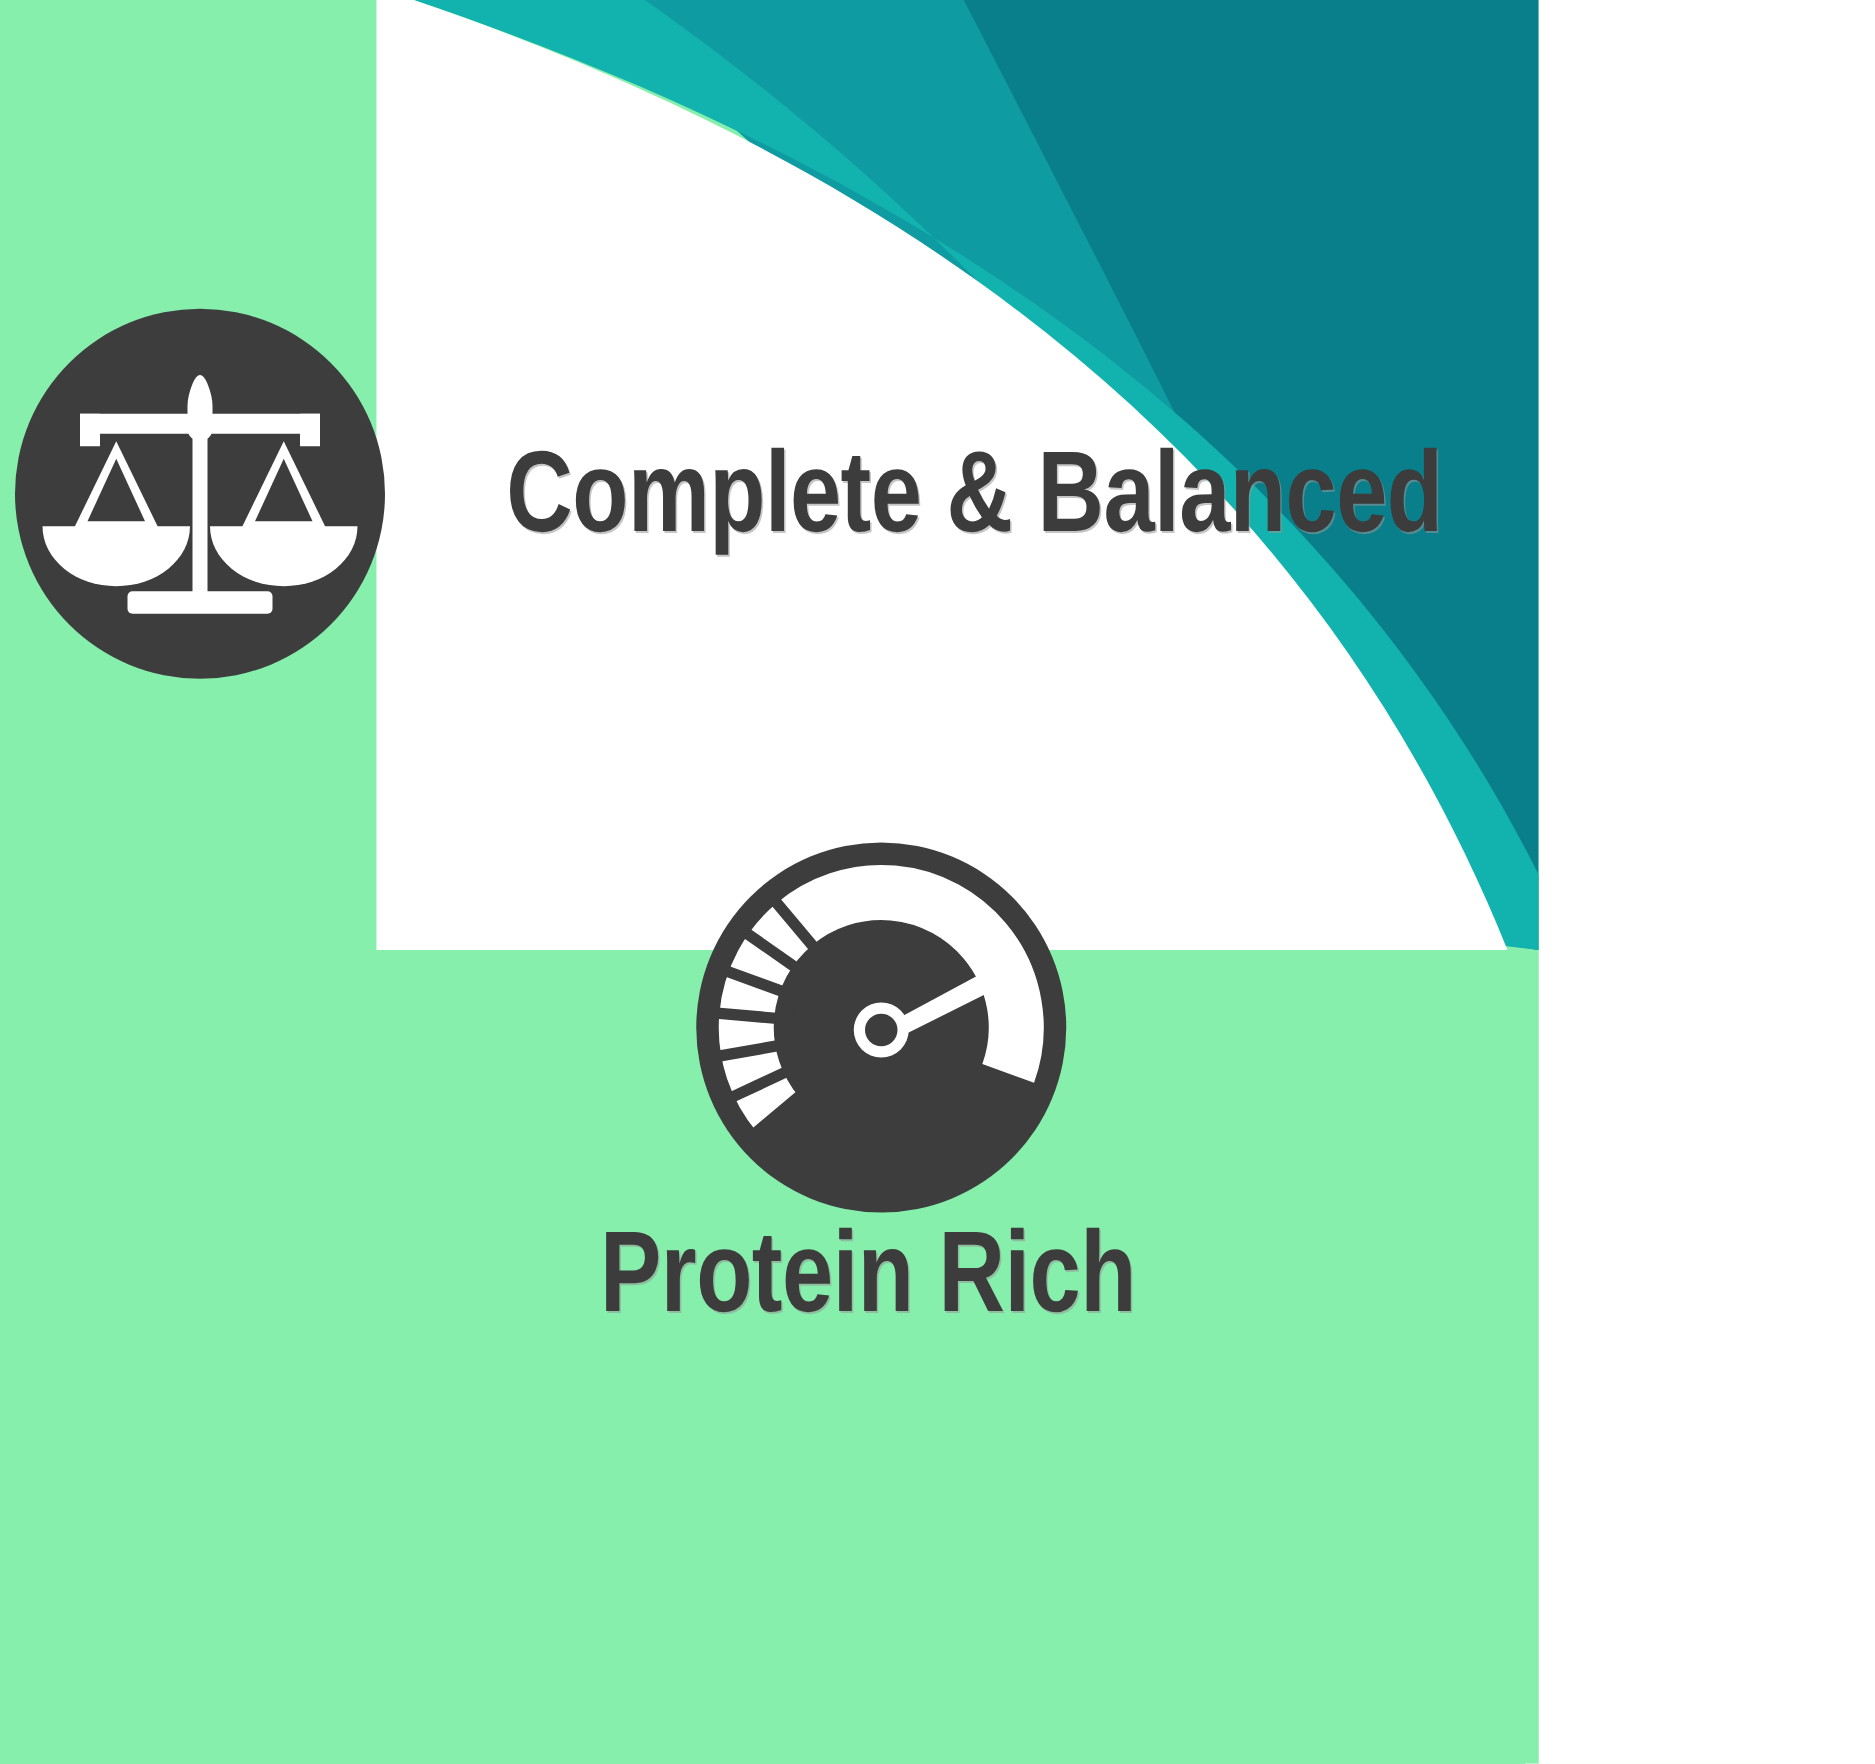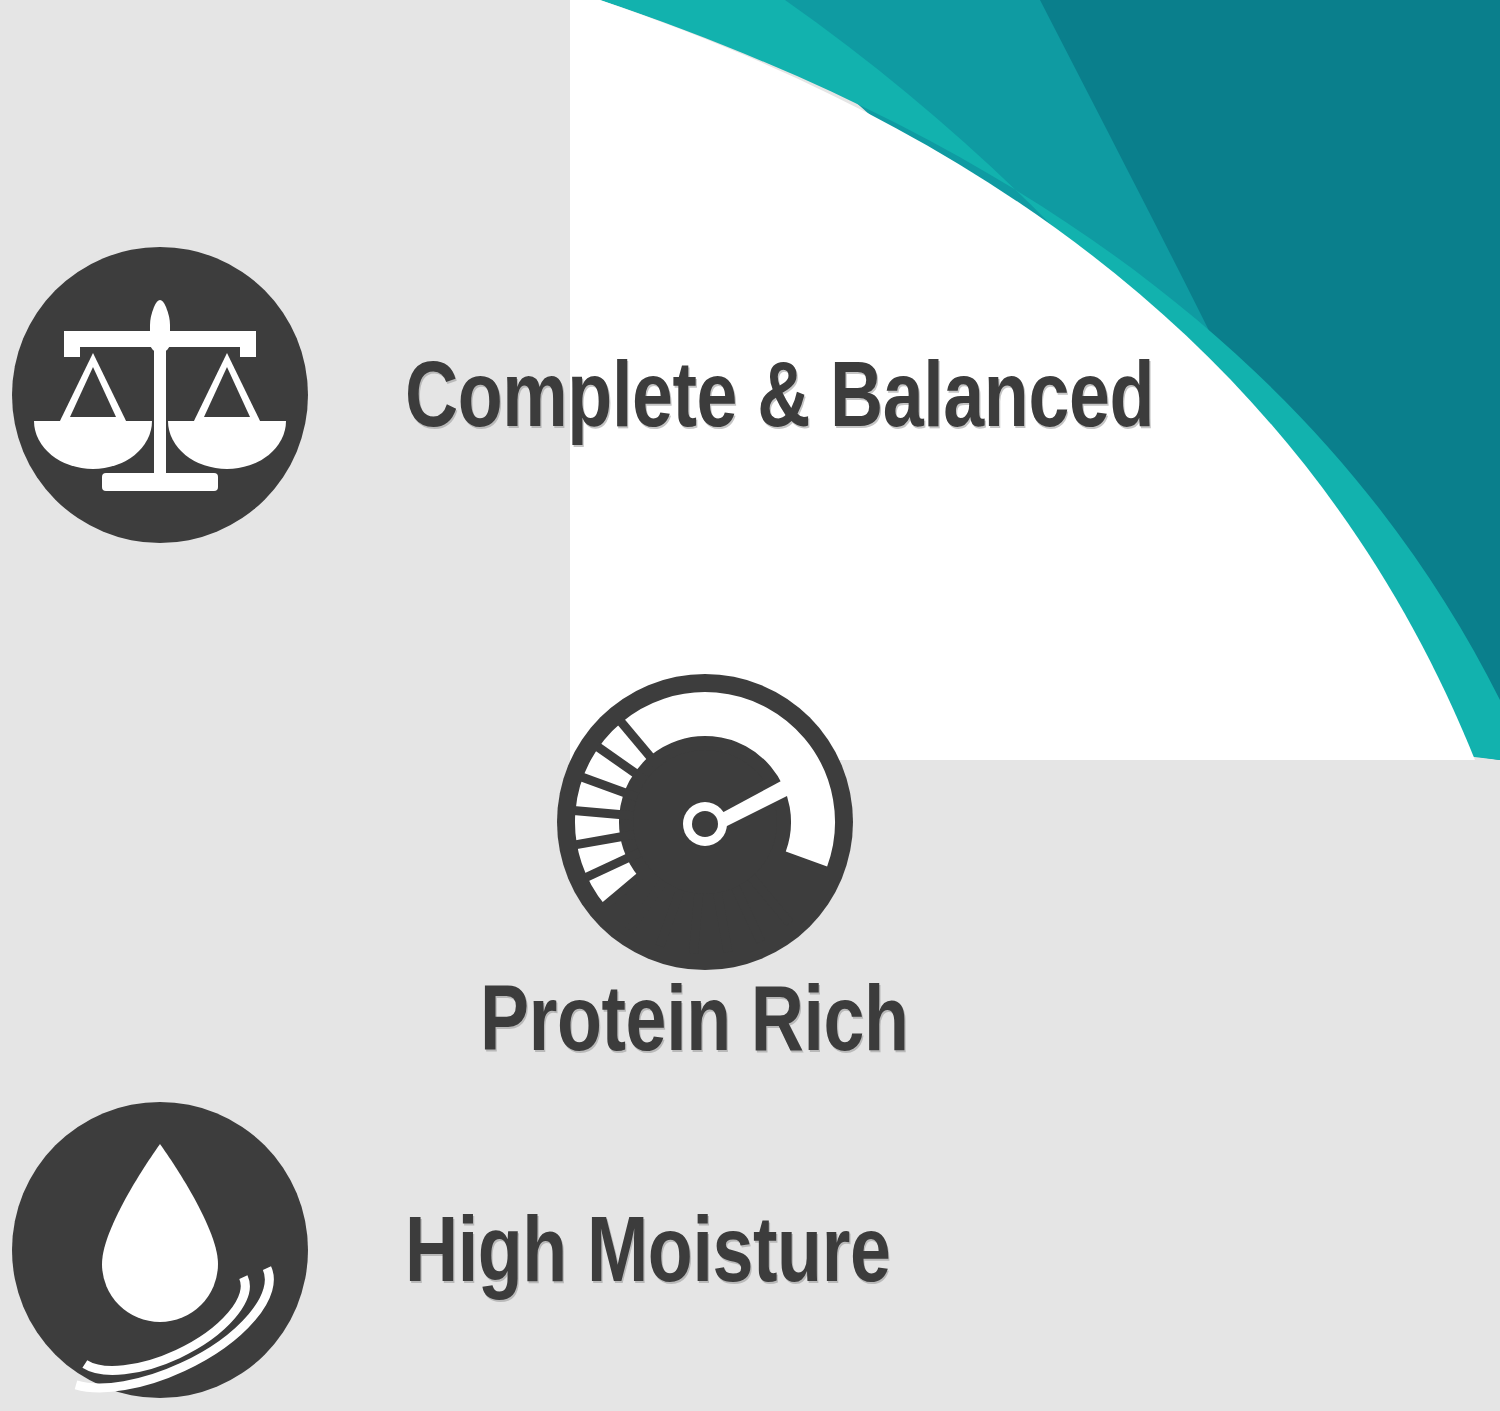--- a/index.html
+++ b/index.html
@@ -6,23 +6,23 @@
   html, body {
     margin: 0;
     padding: 0;
     background: #ffffff;
   }
   body {
     font-family: "Liberation Sans", sans-serif;
   }
   #canvas {
     position: relative;
-    width: 1500px;
+    width: 1231px;
     height: 1411px;
-    background: #e5e5e5;
+    background: #86efac;
     overflow: hidden;
   }
   
   #swoosh {
     position: absolute;
     top: 0;
     right: 0;
     width: 930px;
     height: 760px;
     pointer-events: none;
@@ -159,35 +159,14 @@
           <path d="M150 150 L228 108 L236 122 L156 162 Z" fill="#ffffff"></path>
           <circle cx="150" cy="152" r="22" fill="#ffffff"></circle>
           <circle cx="150" cy="152" r="13" fill="#3d3d3d"></circle>
         </g>
       </svg>
     </div>
 
     <div class="feature-label">Protein Rich</div>
   </div>
 
-  <div class="feature-row" id="row-2">
-
-    <div class="icon-badge">
-      <svg viewBox="0 0 300 300">
-        <circle cx="150" cy="150" r="148" fill="#3d3d3d"></circle>
-        <g>
-
-          <ellipse cx="150" cy="218" rx="118" ry="54" fill="none" stroke="#ffffff" stroke-width="9" stroke-dasharray="250 400" transform="rotate(-25 150 218)"></ellipse>
-
-          <ellipse cx="150" cy="216" rx="92" ry="42" fill="none" stroke="#ffffff" stroke-width="9" stroke-dasharray="205 320" transform="rotate(-25 150 216)"></ellipse>
-
-          <path d="M150 44
-                   C 150 44 92 124 92 164
-                   a58 58 0 0 0 116 0
-                   C 208 124 150 44 150 44 Z" fill="#ffffff"></path>
-        </g>
-      </svg>
-    </div>
-
-    <div class="feature-label">High Moisture</div>
-  </div>
 
 </div>
 
 </body></html>

